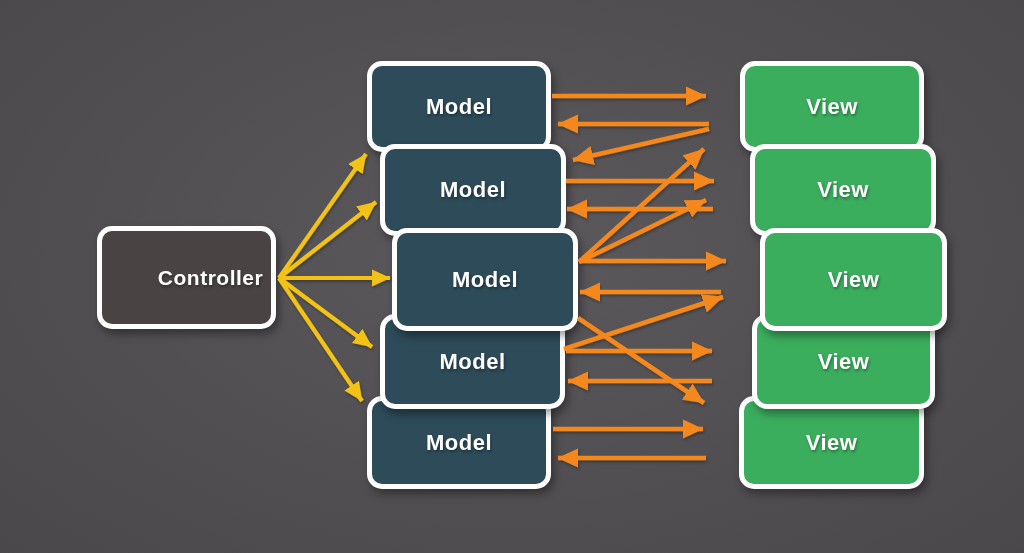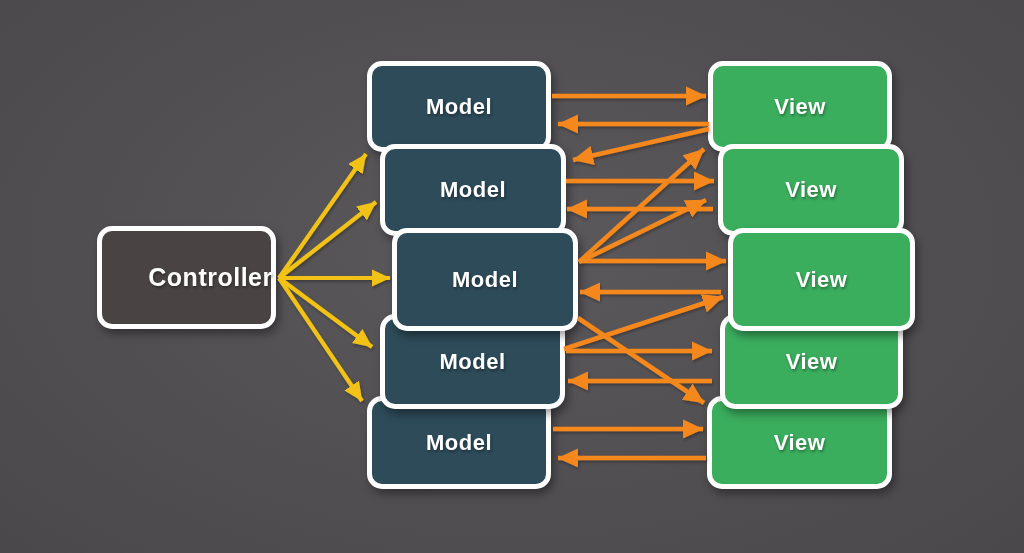--- a/index.html
+++ b/index.html
@@ -16,23 +16,23 @@
     border:5px solid #ffffff;
     border-radius:15px;
     display:flex;align-items:center;justify-content:center;
     color:#ffffff;
     font-weight:bold;
     font-size:22px;
     letter-spacing:0.5px;
     box-shadow:3px 5px 9px rgba(0,0,0,0.38);
     text-shadow:1px 2px 3px rgba(0,0,0,0.35);
   }
-  .controller{background:var(--controller-fill);font-size:25px;padding-left:48px;}
+  .controller{background:var(--controller-fill);font-size:21px;padding-left:48px;}
   .model{background:var(--model-fill);}
-  .view{background:var(--view-fill);}
+  .view{background:var(--view-fill);margin-left:32px;}
   .z1{z-index:1}.z2{z-index:2}.z3{z-index:3}
   #arrow-layer{position:absolute;left:0;top:0;z-index:5;pointer-events:none;}
   #arrow-layer line.yellow{stroke:var(--yellow);stroke-width:4.2;}
   #arrow-layer line.orange{stroke:var(--orange);stroke-width:4.6;}
 </style>
 </head>
 <body>
 
 <div id="canvas" style="--bg-center: #5c595c; --bg-mid: #524f52; --bg-edge: #4b484b; --controller-fill: #494443; --model-fill: #2d4b59; --view-fill: #3bae5e; --yellow: #f2c313; --orange: #f4881c;">
 

